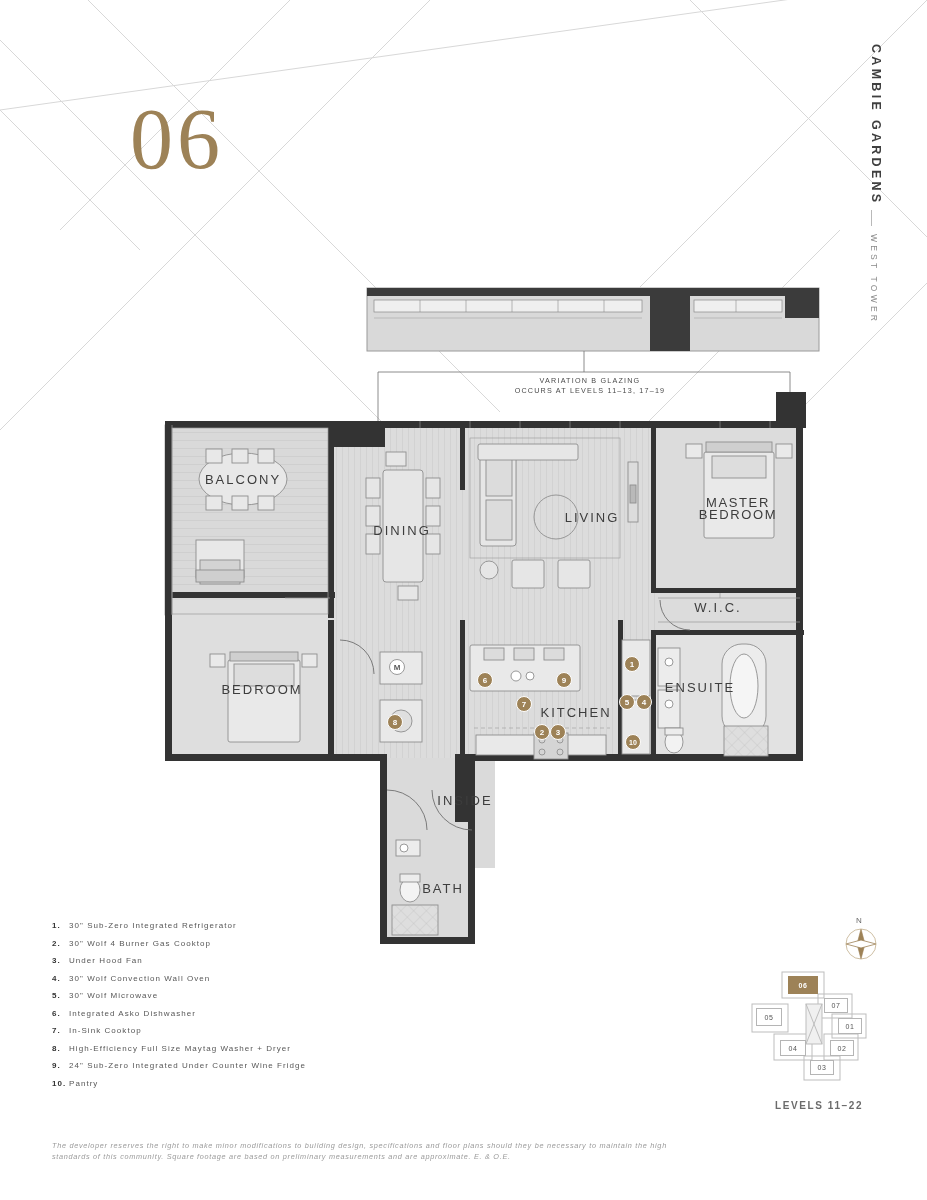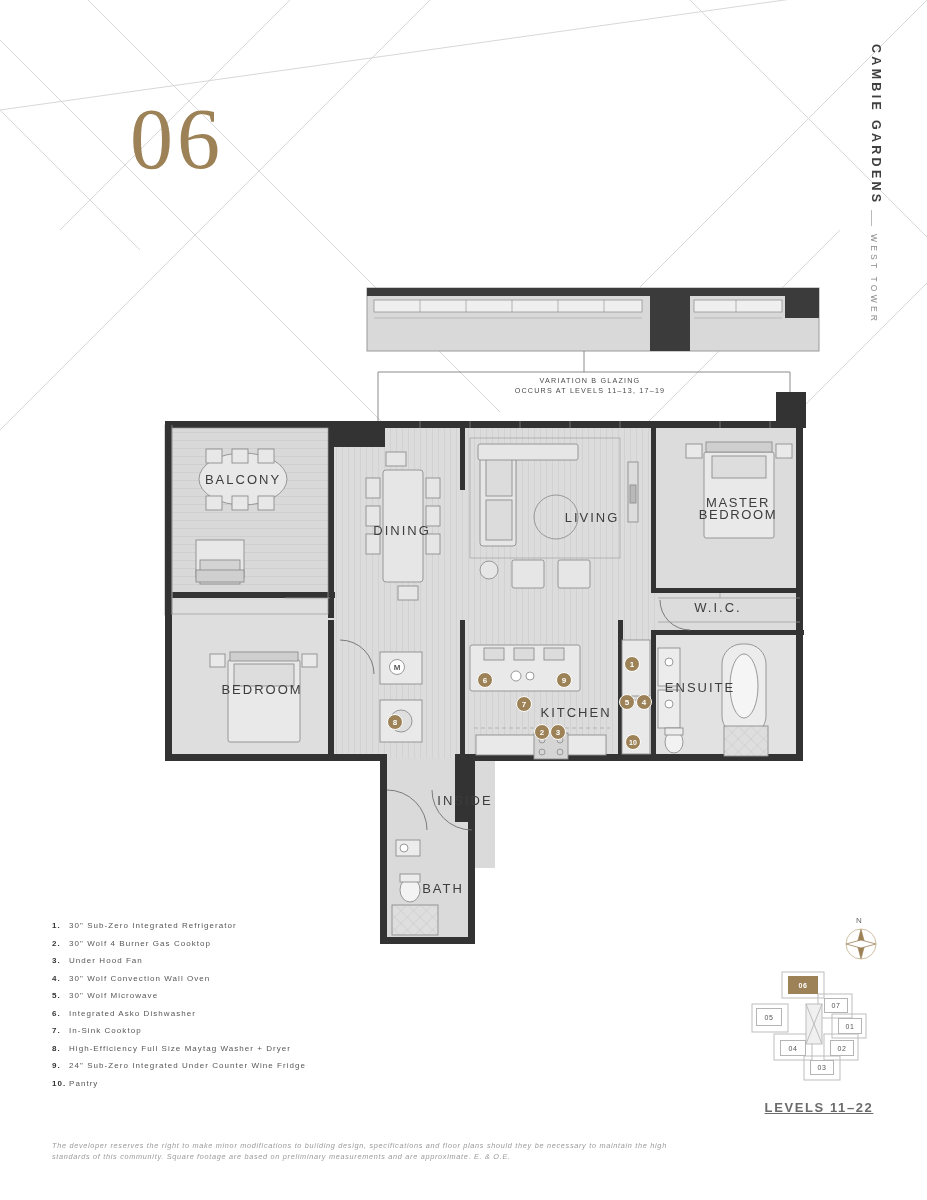--- a/index.html
+++ b/index.html
@@ -65,22 +65,22 @@
     font-size:7.3px; letter-spacing:.7px; color:#9a9a9a; line-height:11px;font-style:italic;
   }
 
   
   .compass { position:absolute; left:843px; top:916px; width:36px; height:46px; }
   .compass .n { position:absolute; top:0; left:13px; font-size:8px; color:#6a6a6a; letter-spacing:1px;}
 
   
   .keyplan { position:absolute; left:748px; top:968px; width:132px; height:120px; }
   .keyplan .kp-label {
-    position:absolute; left:6px; top:132px; font-size:13px;
-    letter-spacing:1.6px; color:#6b6b6b; font-weight:bold; width:130px; text-align:center;text-decoration:underline;
+    position:absolute; left:6px; top:132px; font-size:10px;
+    letter-spacing:1.6px; color:#6b6b6b; font-weight:bold; width:130px; text-align:center;
   }
   .kp-unit {
     position:absolute; font-size:7px; letter-spacing:.6px; color:#555;
     display:flex; align-items:center; justify-content:center;
     border:1px solid #b5b5b5; background:#ffffff;
   }
   .kp-unit.active { background:#9d8257; color:#fff; border-color:#9d8257; font-weight:bold;}
 
   
   .plan { position:absolute; left:0; top:0; width:927px; height:1200px; }

